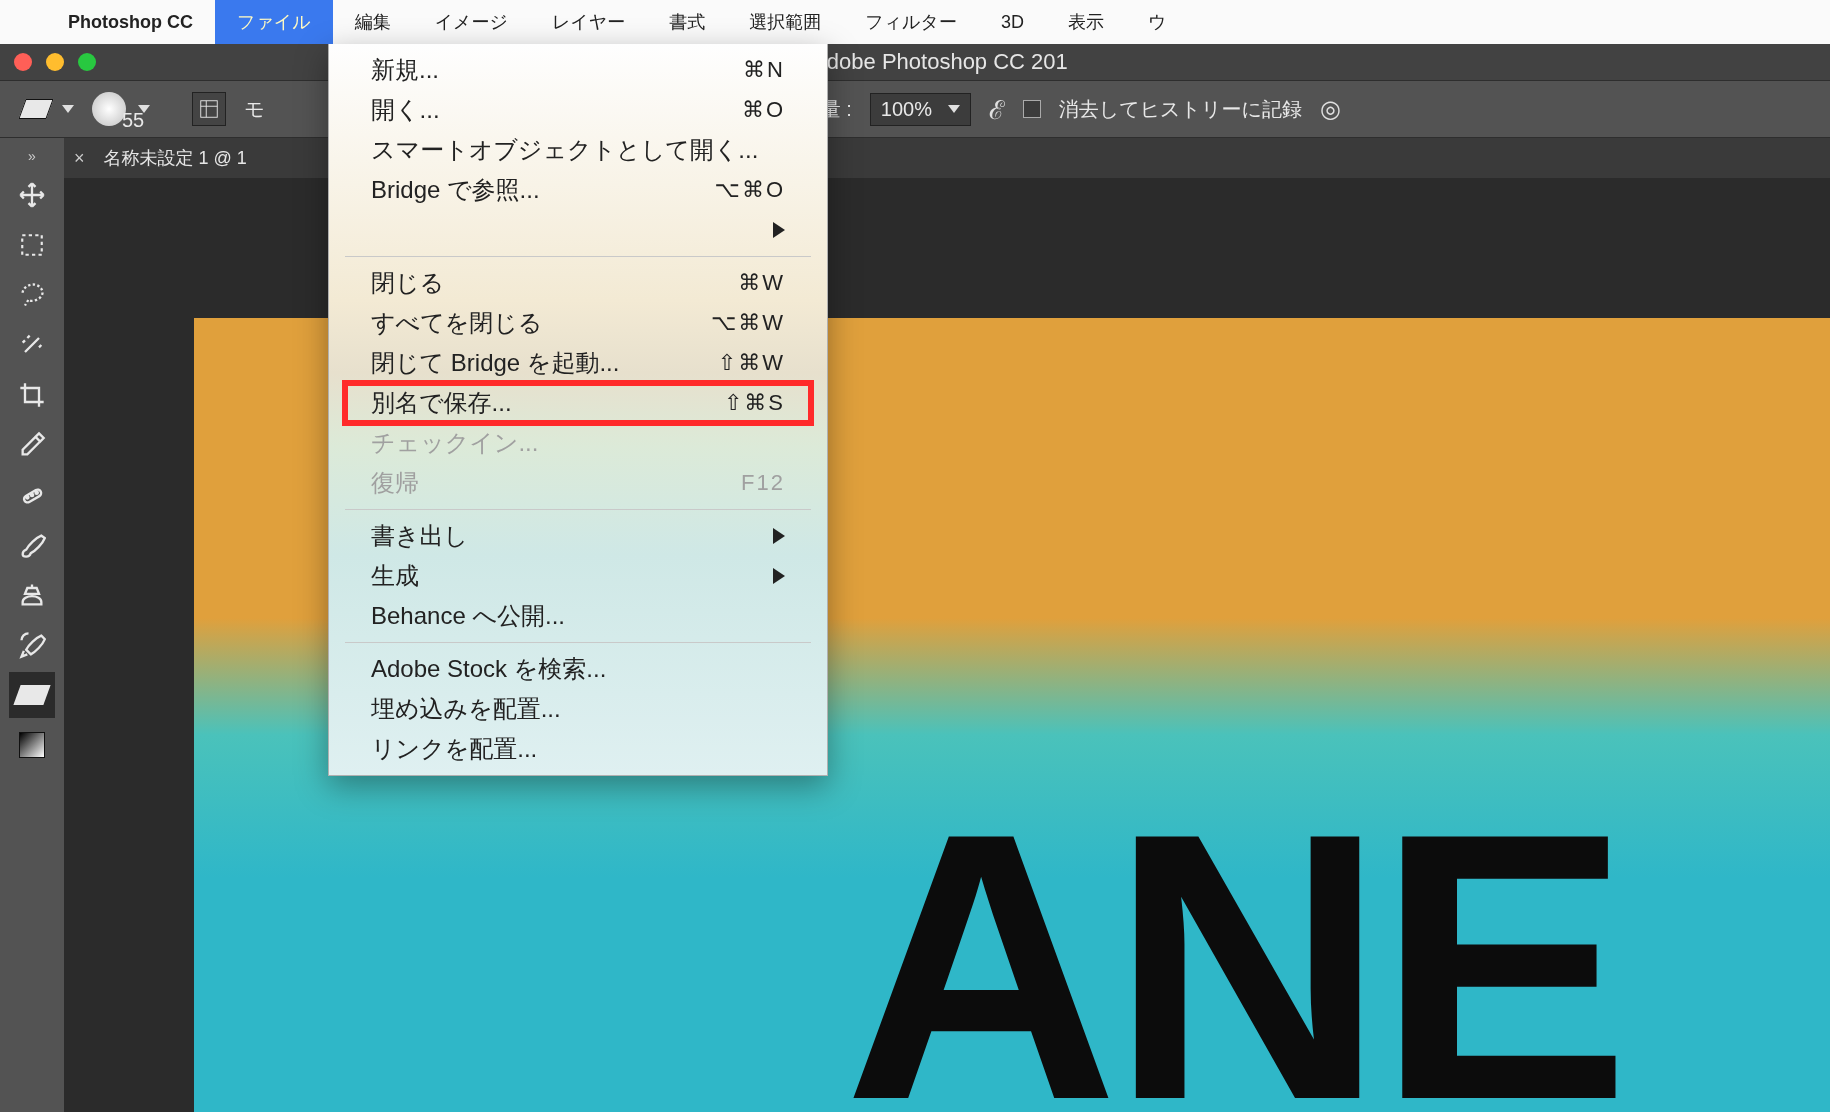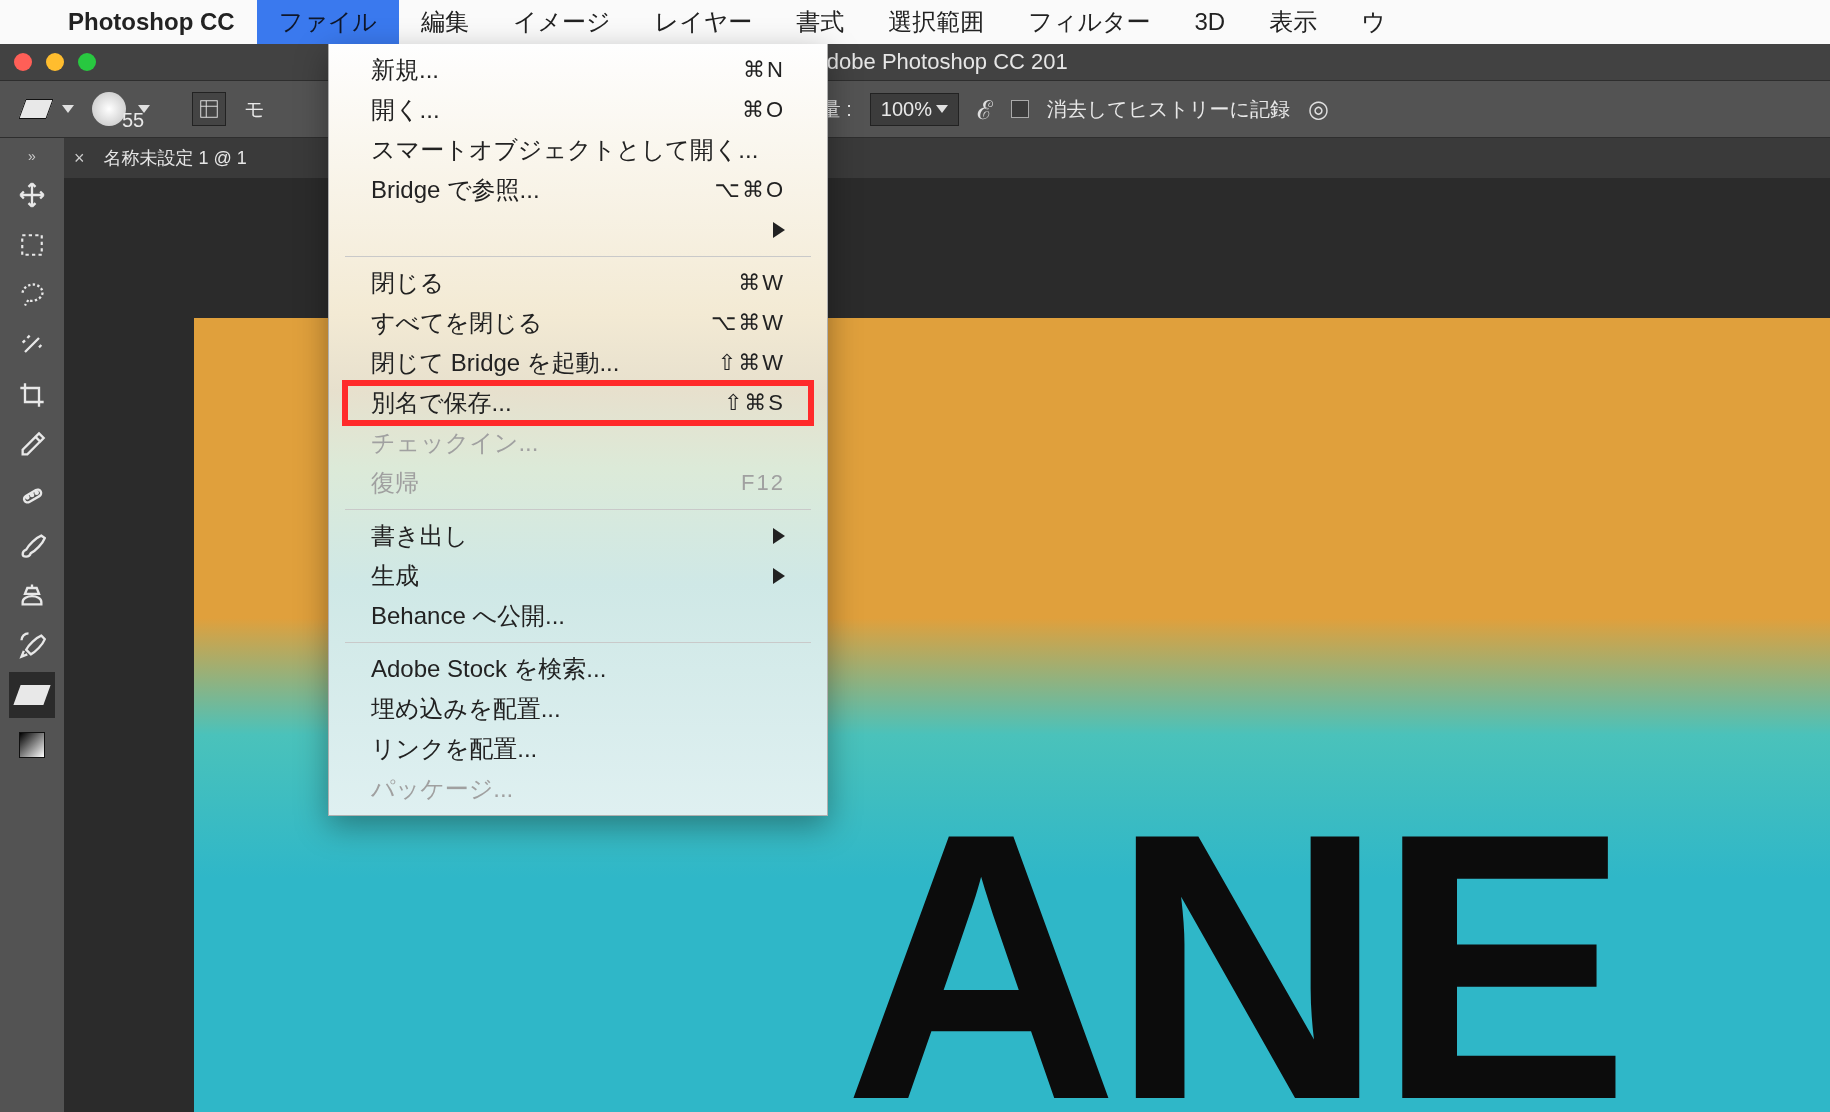--- a/index.html
+++ b/index.html
@@ -1,45 +1,45 @@
 <!DOCTYPE html>
 <html><head>
 <meta charset="utf-8">
 <style>
 * { margin: 0; padding: 0; box-sizing: border-box; font-family: -apple-system, "Helvetica Neue", Arial, sans-serif; }
 html, body { width: 1830px; height: 1112px; background: #535353; overflow: hidden; }
 
 
 .mac-menubar {
   width: 100%; height: 44px; background: #fafafa; display: flex; align-items: center;
-  font-size: 24px; color: #222; padding-left: 10px;
+  font-size: 18px; color: #222; padding-left: 10px;
 }
 .mac-menubar .apple { font-size: 28px; padding: 0 18px; }
 .mac-menubar .app-name { font-weight: 700; padding: 0 22px; }
 .mac-menubar .mitem { padding: 0 22px; height: 100%; display: flex; align-items: center; }
-.mac-menubar .mitem.active { background: #3a79ee; color: #0f172a; }
+.mac-menubar .mitem.active { background: #3a79ee; color: #fef9c3; }
 
 
 .ps-titlebar {
   height: 36px; background: #424242; display: flex; align-items: center; padding-left: 14px; gap: 14px;
 }
 .ps-titlebar .tl { width:18px;height:18px;border-radius:50%; }
 .tl.red{background:#ff5f57;} .tl.yel{background:#ffbd2e;} .tl.grn{background:#28c840;}
 .ps-title { flex:1; text-align:center; color:#e6e6e6; font-size:22px; font-weight:400; padding-right:60px;}
 
 
 .ps-options {
   height: 58px; background: #535353; border-top:1px solid #2e2e2e; border-bottom:1px solid #2e2e2e;
   display:flex; align-items:center; gap:18px; padding: 0 22px; color:#e8e8e8; font-size:20px;
 }
 .opt-group{display:flex;align-items:center;gap:8px;}
 .swatch{width:34px;height:34px;border-radius:50%;background:radial-gradient(circle,#fff,#bfbfbf);}
 .drop{width:0;height:0;border-left:6px solid transparent;border-right:6px solid transparent;border-top:8px solid #e0e0e0; margin-left:4px;}
 .icon-box{width:34px;height:34px;border:1px solid #222;background:#444;display:flex;align-items:center;justify-content:center;}
-.sel{border:1px solid #222;background:#3c3c3c;padding:4px 10px;display:flex;align-items:center;gap:0;}
+.sel{border:1px solid #222;background:#3c3c3c;padding:4px 10px;display:flex;align-items:center;gap:12px;}
 .chk{width:18px;height:18px;border:1px solid #aaa;background:#3c3c3c;}
 .wand{color:#e0e0e0;font-size:26px;}
 .eraser-ico{display:inline-block;width:28px;height:20px;background:#e8e8e8;transform:skewX(-20deg);border:1px solid #111;}
 
 
 .doc-wrap{ position:relative; height: 974px; display:flex;}
 .toolbar{
   width:64px; background:#535353; display:flex; flex-direction:column; align-items:center; padding-top:6px; gap:4px;
 }
 .tbexp{font-size:14px;color:#ccc;padding:4px;}
@@ -277,16 +277,13 @@
     <div class="dd-sep"></div>
     <div class="dd-row">
       <span>Adobe Stock を検索...</span>
     </div>
     <div class="dd-row">
       <span>埋め込みを配置...</span>
     </div>
     <div class="dd-row">
       <span>リンクを配置...</span>
     </div>
-    <div class="dd-row disabled">
-      <span>パッケージ...</span>
-    </div>
   </div>
 
 </body></html>

